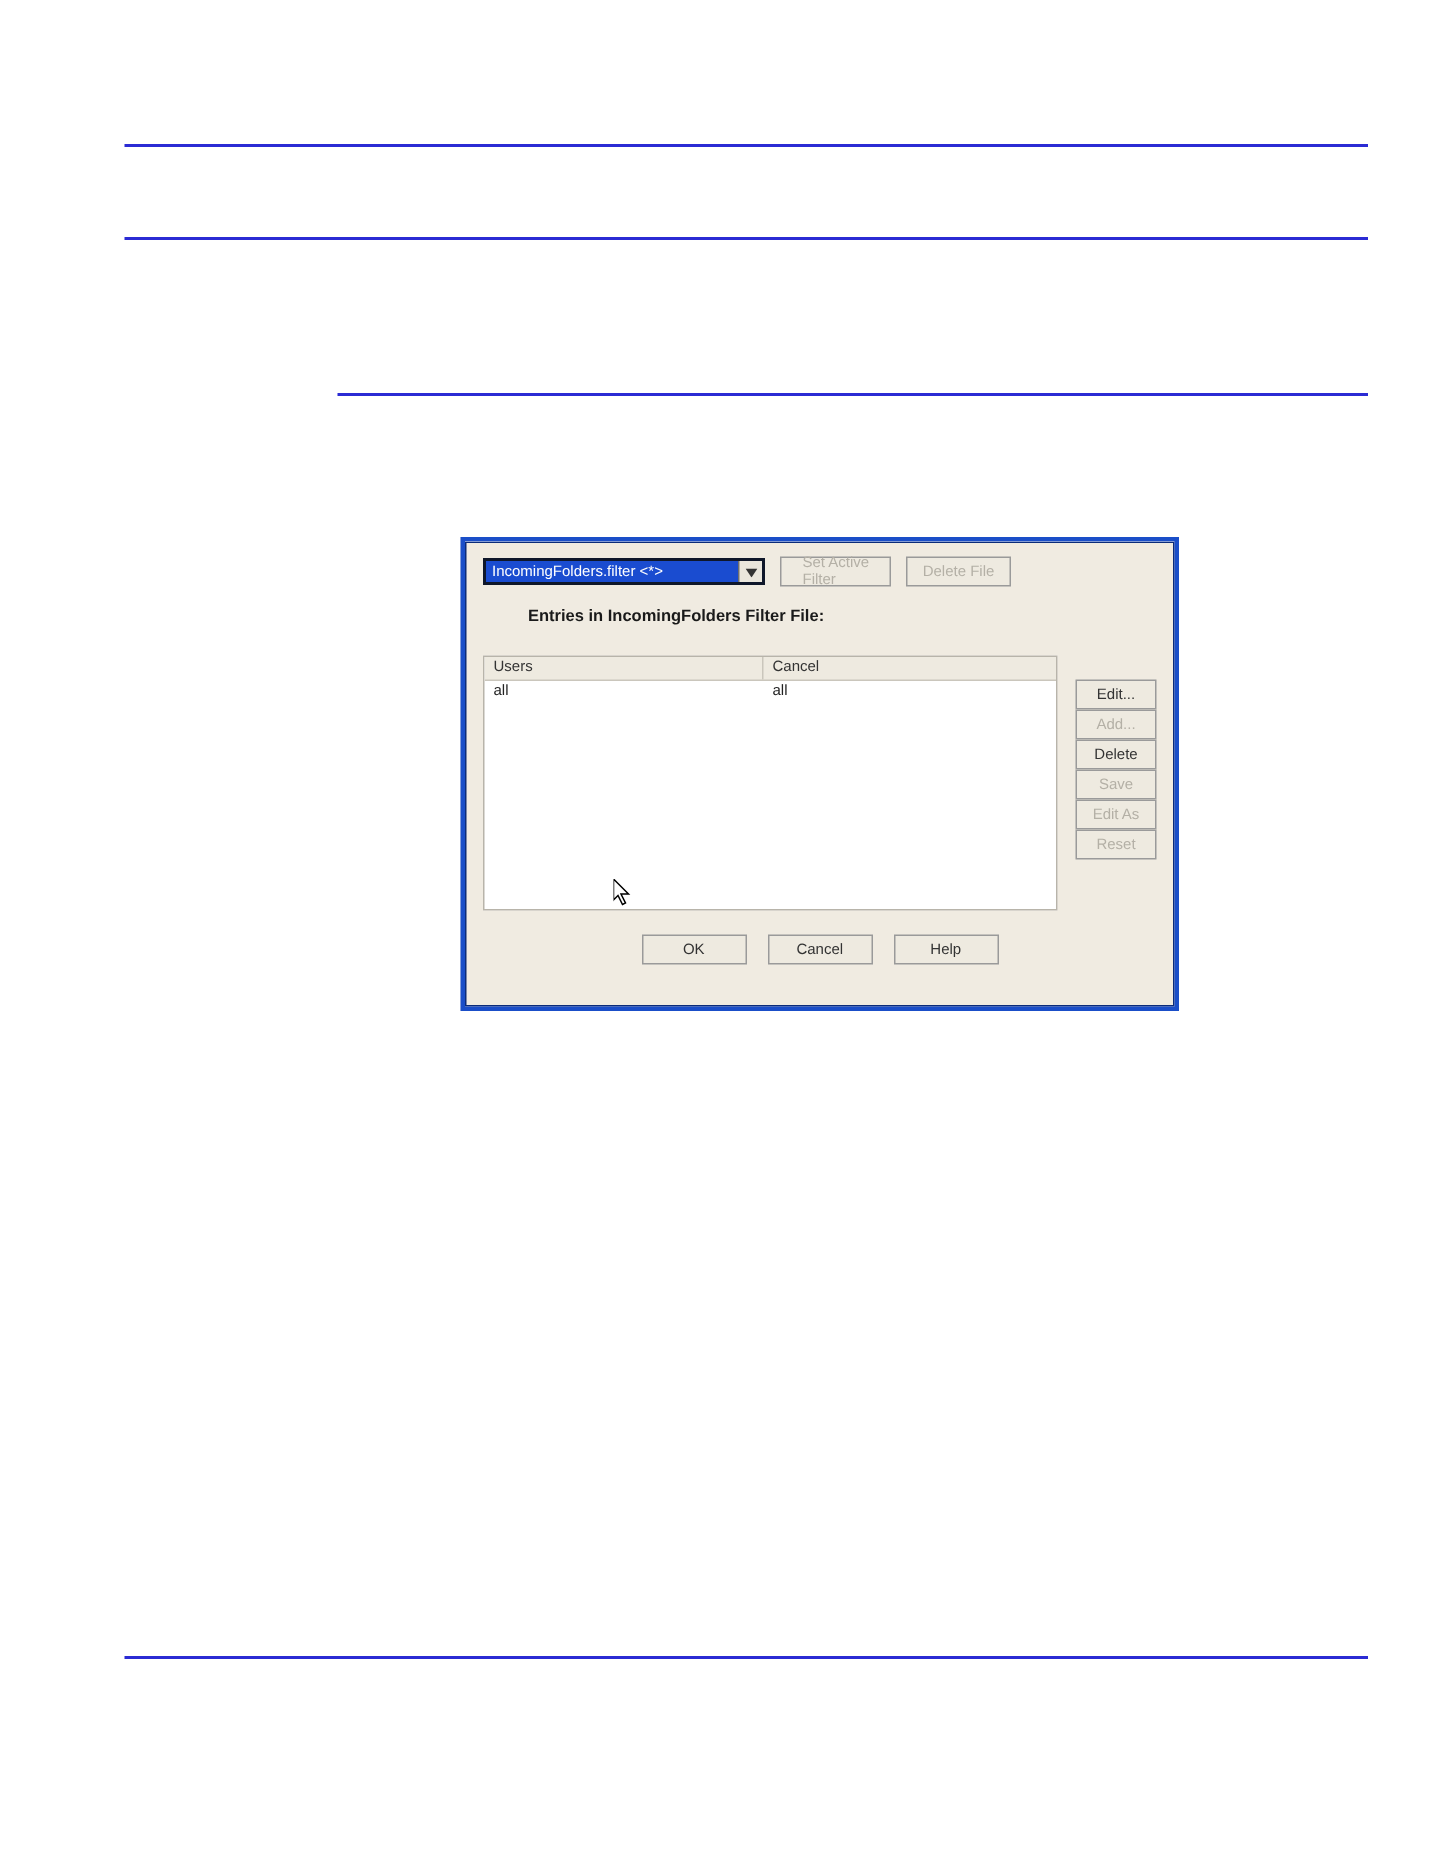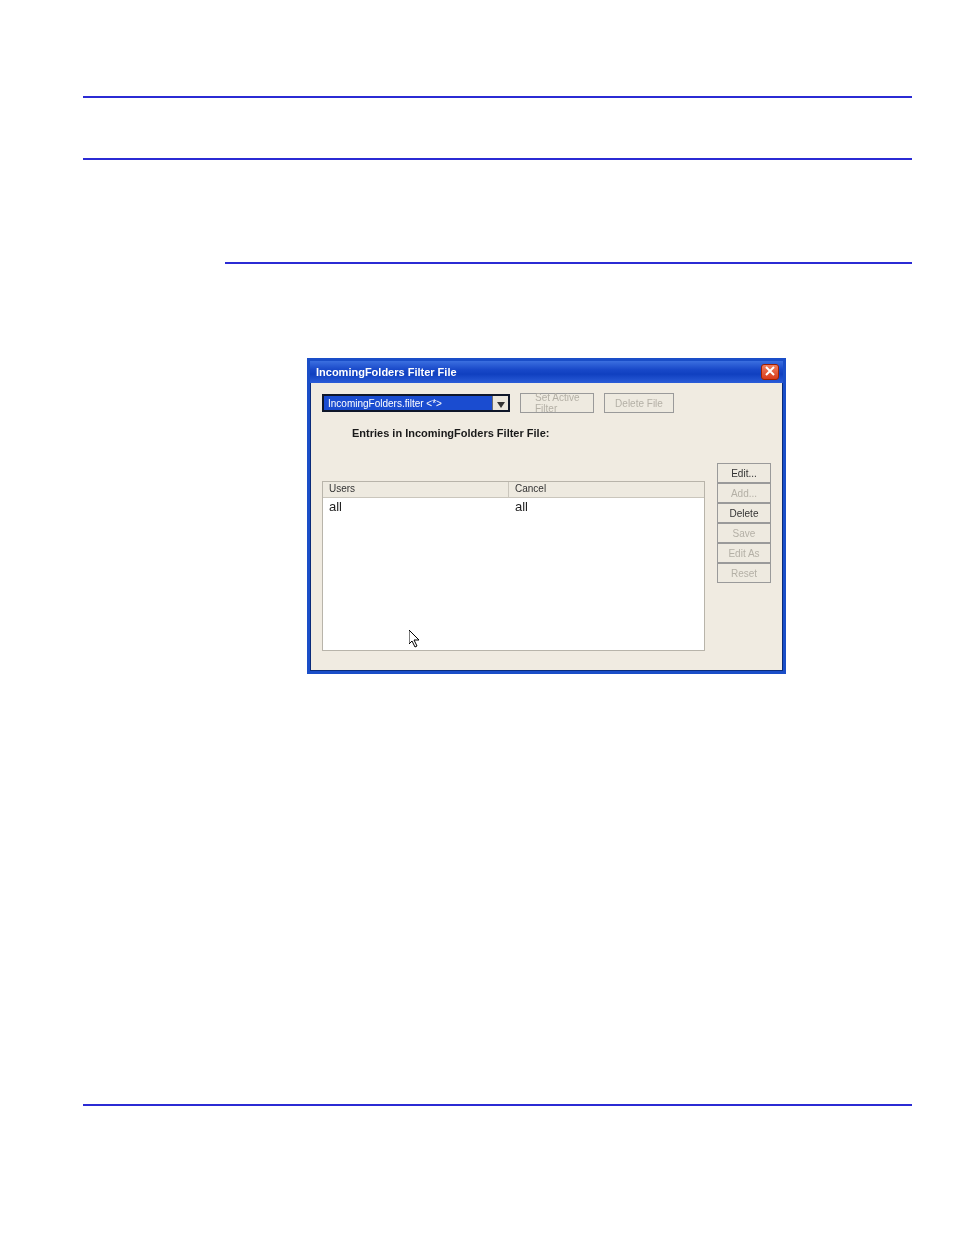--- a/index.html
+++ b/index.html
@@ -100,52 +100,51 @@
     align-items: center;
     justify-content: center;
     padding: 0 4px;
     user-select: none;
   }
   .btn.disabled { color: #b4b0a6; }
   .btn.wide74 { width: 74px; padding-left: 14px; }
   .btn.wide70 { width: 70px; }
   .btn.wide54 { width: 54px; }
 
-  .entries-label { margin-bottom: 8px; padding-left: 30px; }
+  .entries-label { margin-bottom: 20px; padding-left: 30px; }
 
   .entries-area {
     display: flex;
     gap: 12px;
   }
   .listview {
     flex: 1;
     border: 1px solid #b8b4aa;
     background: #ffffff;
     height: 170px;
     position: relative;
     overflow: hidden;
-    margin-top: 34px;
   }
   .lv-header {
     display: flex;
     height: 16px;
     background: #eeeae0;
     border-bottom: 1px solid #cac6bc;
     font-size: 10px;
     color: #333;
   }
   .lv-header .col {
     border-right: 1px solid #cac6bc;
     padding: 1px 6px;
   }
   .lv-header .col.last { border-right: none; flex: 1; }
   .col-users { width: 186px; }
   .lv-row {
     display: flex;
-    font-size: 13px;
+    font-size: 10px;
     color: #222;
   }
   .lv-row .cell { padding: 1px 6px; }
   .lv-row .cell.users { width: 186px; }
   .lv-row .cell.folders { flex: 1; }
 
   .side-buttons {
     display: flex;
     flex-direction: column;
     gap: 0;
@@ -171,30 +170,20 @@
 <body>
 
 <div class="page">
 
   <div class="hr hr-top1"></div>
   <div class="hr hr-top2"></div>
   <div class="hr hr-mid"></div>
   <div class="hr hr-bot"></div>
 
   <div class="dialog">
-    <div class="titlebar">
-      <span class="tb-title">IncomingFolders Filter File</span>
-      <span class="close-btn">
-        <span>
-          <svg viewBox="0 0 10 10">
-              <path d="M1 1 L9 9 M9 1 L1 9" stroke="#fff" stroke-width="2" fill="none"></path>
-            </svg>
-        </span>
-      </span>
-    </div>
 
     <div class="client">
 
 
       <div class="row-filter">
         <div class="combo">
           <span class="combo-text">IncomingFolders.filter     &lt;*&gt;</span>
           <span class="combo-arrow">
             <span>
               <svg viewBox="0 0 8 6">
@@ -230,16 +219,21 @@
         <div class="side-buttons">
           <span class="btn wide54">Edit...</span>
           <span class="btn wide54 disabled">Add...</span>
           <span class="btn wide54">Delete</span>
           <span class="btn wide54 disabled">Save</span>
           <span class="btn wide54 disabled">Edit As</span>
           <span class="btn wide54 disabled">Reset</span>
         </div>
       </div>
 
+      <div class="bottom-row">
+        <span class="btn wide70">OK</span>
+        <span class="btn wide70">Cancel</span>
+        <span class="btn wide70">Help</span>
+      </div>
 
     </div>
   </div>
 </div>
 
 </body></html>

